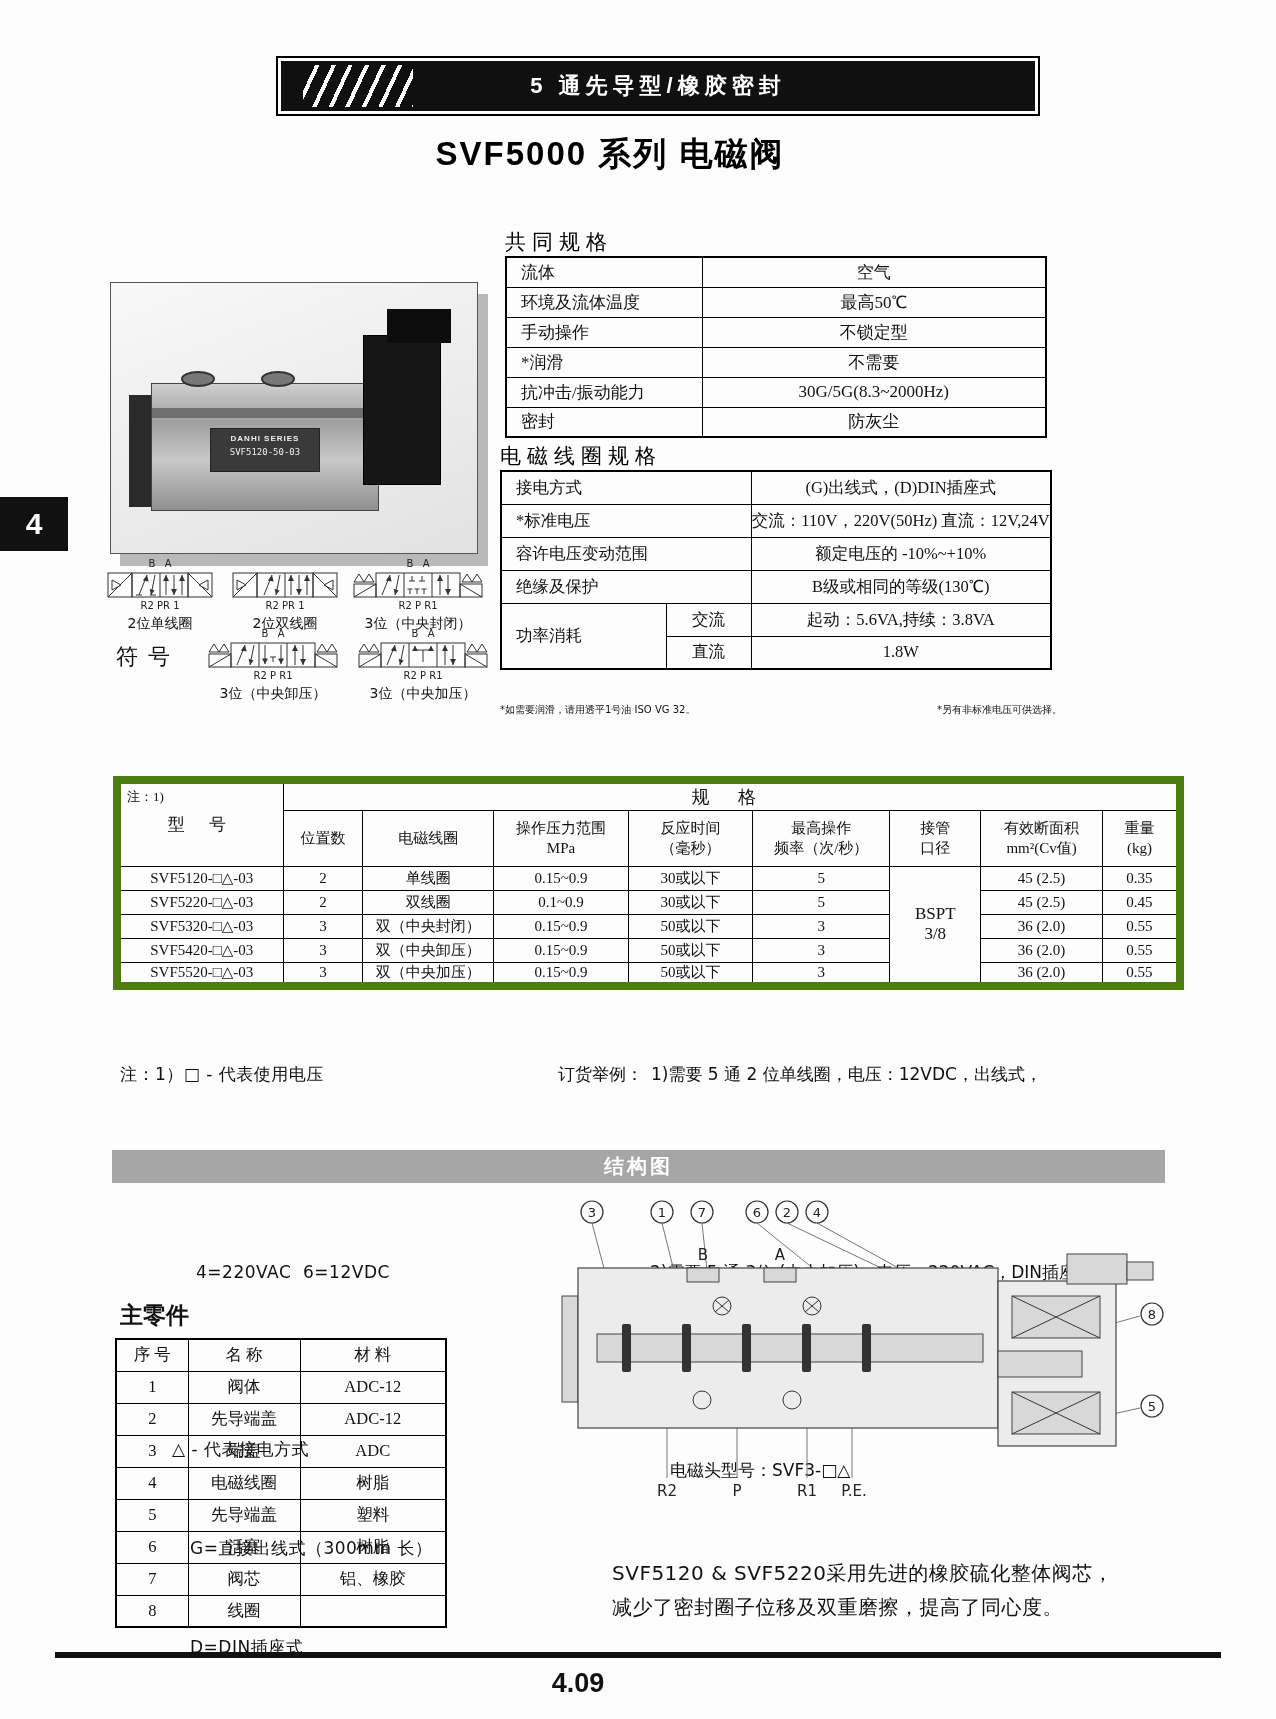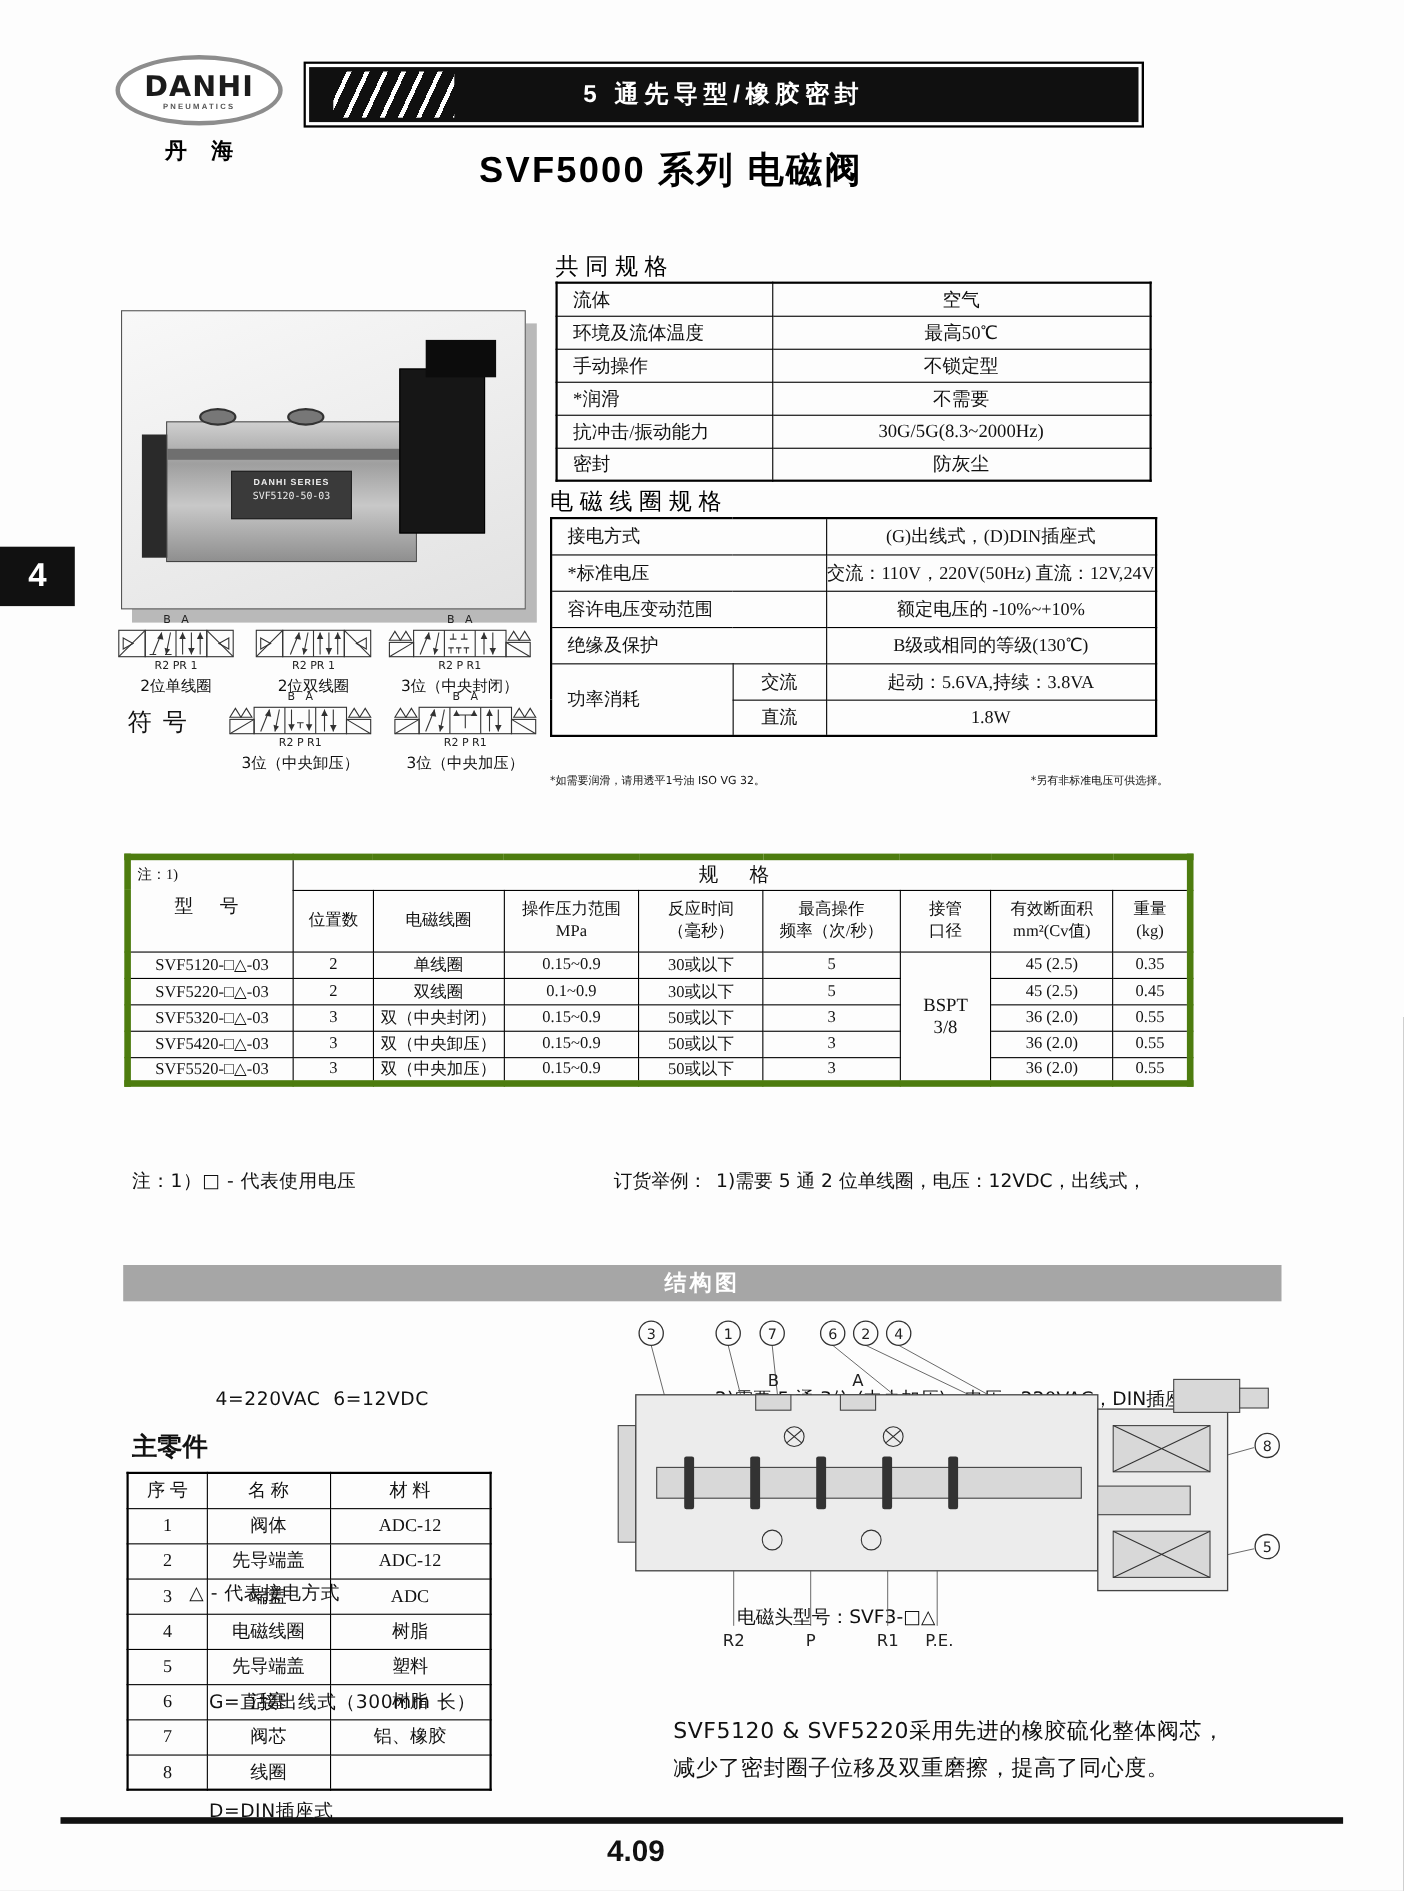--- a/index.html
+++ b/index.html
@@ -62,21 +62,21 @@
   
   .sym { position:absolute; text-align:center; }
   .sym svg { display:block; margin:0 auto; }
   .sym .ptop, .sym .pbot { font-size:10px; font-family:"DejaVu Sans", sans-serif; color:#222; height:12px; white-space:pre; }
   .sym .cap { font-size:14px; margin-top:3px; font-family:"DejaVu Sans", sans-serif; }
   .sym-stroke { stroke:#333; fill:none; stroke-width:1; }
   .sym-fill { fill:#333; stroke:none; }
   .sym-heading { position:absolute; left:116px; top:642px; font-size:22px; letter-spacing:10px; font-family:"Liberation Serif", serif; }
 
   
-  .t-main { position:absolute; left:113px; top:776px; width:972px; border:6px solid #4d7c0f;padding-left:48px; }
+  .t-main { position:absolute; left:113px; top:776px; width:1071px; border:8px solid #4d7c0f;padding-left:48px; }
   .t-main th, .t-main td { font-size:15px; }
   .t-main .gh { height:30px; font-size:18px; letter-spacing:12px; }
   .t-main .cols th { height:56px; white-space:pre-line; line-height:1.35; }
   .t-main tbody td { height:24px; }
   .model-cell { position:relative; }
   .model-note { position:absolute; left:6px; top:4px; font-size:13px; }
   .model-title { font-size:17px; letter-spacing:10px; }
   .pre { white-space:pre-line; }
 
   
@@ -115,27 +115,20 @@
 
   
   .bottom-rule { position:absolute; left:55px; top:1652px; width:1166px; height:6px; background:#111; }
   .page-num { position:absolute; left:0; top:1668px; width:1156px; text-align:center; font-size:27px; font-weight:bold; }
 </style>
 </head>
 <body>
 
 <div id="page">
 
-  <div class="logo-wrap">
-    <div class="logo-oval">
-      <div class="logo-txt">DANHI</div>
-      <div class="logo-sub">PNEUMATICS</div>
-    </div>
-    <div class="logo-cn">丹海</div>
-  </div>
 
   <div class="banner">
     <div class="banner-stripes"></div>
     <div class="banner-text">5 通先导型/橡胶密封</div>
   </div>
 
   <div class="page-title">SVF5000 系列 电磁阀</div>
 
   <div class="side-tab">4</div>
 

